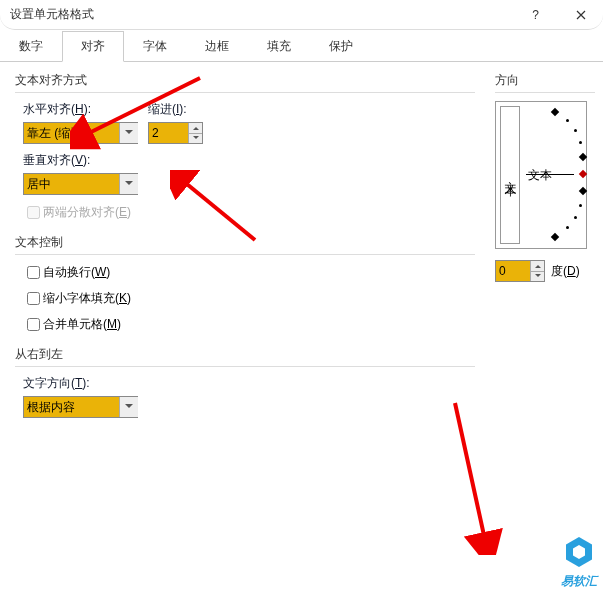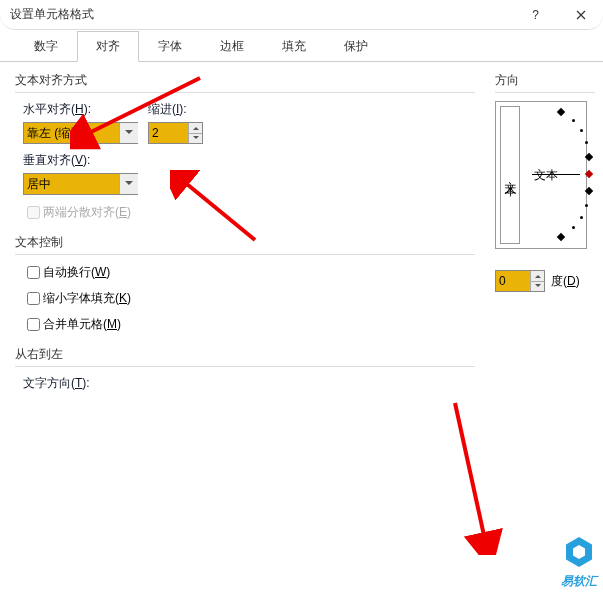--- a/index.html
+++ b/index.html
@@ -1,20 +1,20 @@
 <!DOCTYPE html>
 <html><head>
 <meta charset="utf-8">
 <style>
   * { box-sizing: border-box; font-family: "Microsoft YaHei", "SimSun", sans-serif; font-size: 12px; }
   body { margin: 0; background: #fff; width: 603px; height: 596px; position: relative; overflow: hidden; }
   .titlebar { height: 30px; display: flex; align-items: center; padding-left: 10px; border-bottom: 1px solid #ddd; border-radius: 15px; }
   .titlebar .title { flex: 1; color: #333; }
   .titlebar .btn { width: 45px; height: 30px; display: flex; align-items: center; justify-content: center; color: #333; }
-  .tabs { display: flex; border-bottom: 1px solid #ccc; padding-left: 15px; height: 32px; align-items: flex-end; }
+  .tabs { display: flex; border-bottom: 1px solid #ccc; height: 32px; align-items: flex-end; }
   .tab { padding: 6px 18px; color: #333; border: 1px solid transparent; position: relative; top: 1px; }
   .tab.active { border: 1px solid #ccc; border-bottom: 1px solid #fff; background: #fff; }
   .content { padding: 10px 15px; display: flex; gap: 20px; }
   .left { flex: 1; }
   .right { width: 105px; }
   .group { margin-bottom: 12px; }
   .group-title { color: #333; margin-bottom: 8px; padding-bottom: 3px; border-bottom: 1px solid #ddd; width: 460px; }
   .group-title.narrow { width: 100px; }
   .row { display: flex; gap: 10px; align-items: flex-end; margin-bottom: 8px; padding-left: 8px; }
   .field label { display: block; margin-bottom: 4px; color: #0f172a; }
@@ -27,21 +27,21 @@
   .spinner-wrap input { width: 55px; padding-right: 16px; }
   .spin-btns { position: absolute; right: 1px; top: 1px; width: 14px; height: 20px; display: flex; flex-direction: column; }
   .spin-btns div { flex: 1; background: #eee; border-left: 1px solid #aaa; display: flex; align-items: center; justify-content: center; }
   .spin-btns div::before { content: ""; border: 3px solid transparent; }
   .spin-btns .up::before { border-bottom-color: #555; margin-bottom: 2px; }
   .spin-btns .down { border-top: 1px solid #aaa; }
   .spin-btns .down::before { border-top-color: #555; margin-top: 2px; }
   .check { display: flex; align-items: center; gap: 0; padding-left: 8px; margin-bottom: 7px; }
   .check input { width: 13px; height: 13px; }
   .check.disabled { color: #aaa; }
-  .orient-box { border: 1px solid #999; height: 148px; width: 92px; display: flex; gap: 10px; padding: 4px; margin-bottom: 21px; }
+  .orient-box { border: 1px solid #999; height: 148px; width: 92px; display: flex; gap: 4px; padding: 4px; margin-bottom: 11px; }
   .orient-vert { width: 20px; border: 1px solid #999; display: flex; flex-direction: column; align-items: center; justify-content: center; gap: 2px; }
   .orient-dial { flex: 1; position: relative; }
   .dot { position: absolute; width: 3px; height: 3px; background: #000; border-radius: 50%; }
   .diamond { position: absolute; width: 6px; height: 6px; background: #000; transform: rotate(45deg); }
   .diamond.red { background: #c00000; }
   .dial-line { position: absolute; top: 68px; left: 2px; width: 48px; height: 1px; background: #000; }
   .deg-row { display: flex; align-items: center; gap: 6px; }
   .underline { text-decoration: underline; }
   
   .arrow { position: absolute; pointer-events: none; }
@@ -126,20 +126,25 @@
         <input type="checkbox" style="">
         <span>合并单元格(<span class="underline">M</span>)</span>
       </div>
     </div>
 
     <div class="group">
       <div class="group-title">从右到左</div>
       <div class="row">
         <div class="field">
           <label>文字方向(<span class="underline">T</span>):</label>
+          <div class="select-wrap">
+            <select>
+              <option>根据内容</option>
+            </select>
+          </div>
         </div>
       </div>
     </div>
 
   </div>
 
   <div class="right">
     <div class="group-title narrow">方向</div>
     <div class="orient-box">
       <div class="orient-vert">

